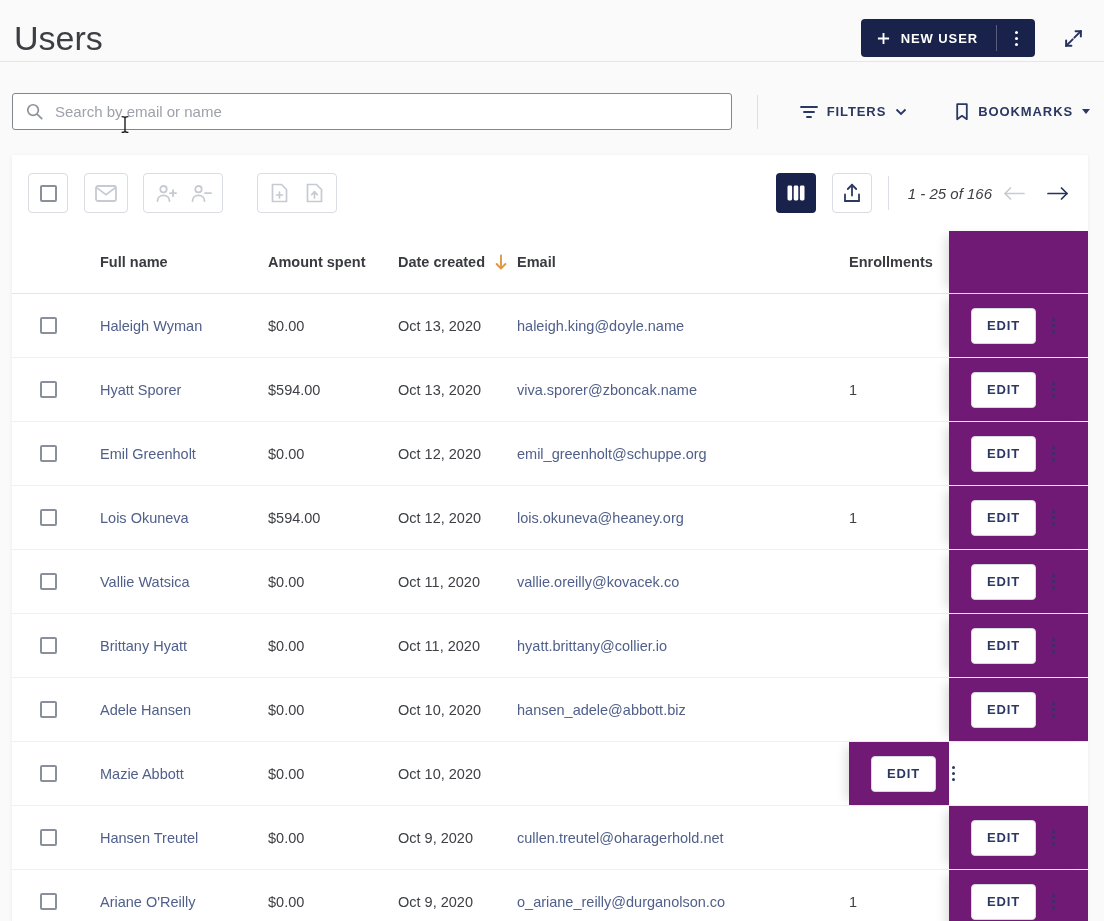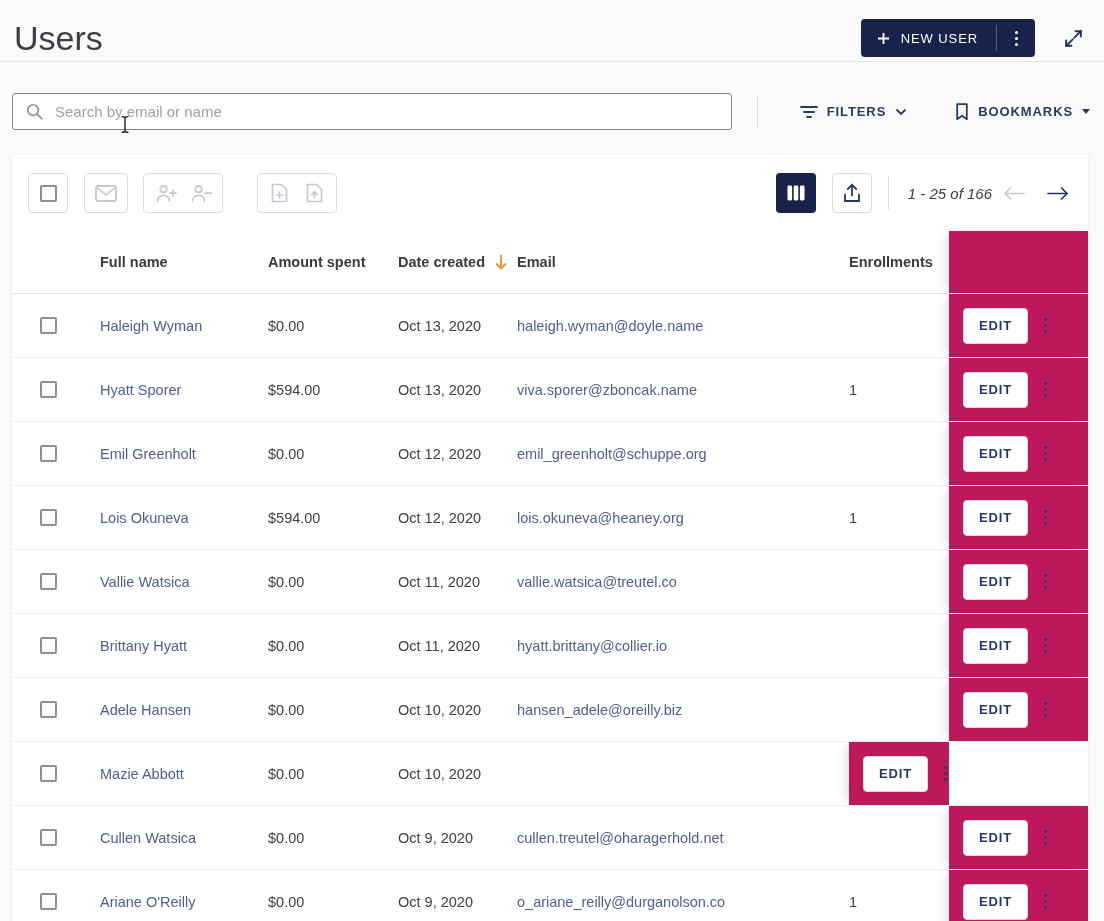--- a/index.html
+++ b/index.html
@@ -20,21 +20,21 @@
     font-family:"Liberation Sans", sans-serif;font-size:14.5px;
   }
   
   .topbar{display:flex;align-items:center;justify-content:space-between;
     height:62px;padding:15px 18px 0 14px;border-bottom:1px solid #e6e6e9;}
   .page-title{font-size:34px;font-weight:400;color:#3d3e43;margin:0;}
   .topbar-right{display:flex;align-items:center;gap:26px;}
   .new-user-btn{display:flex;align-items:stretch;background:var(--navy);
     border-radius:4px;height:38px;color:#fff;cursor:pointer;overflow:hidden;}
   .nu-main{display:flex;align-items:center;gap:11px;padding:0 18px 0 16px;
-    font-size:13px;font-weight:normal;letter-spacing:0.9px;}
+    font-size:13px;font-weight:bold;letter-spacing:0.9px;}
   .nu-divider{width:1px;background:rgba(255,255,255,0.28);margin:6px 0;}
   .nu-kebab{width:38px;display:flex;flex-direction:column;align-items:center;justify-content:center;gap:3px;cursor:pointer;}
   .dot-w{width:3px;height:3px;border-radius:50%;background:#fff;}
   .expand-btn{background:none;border:none;padding:2px;cursor:pointer;display:flex;}
   
   .search-row{display:flex;align-items:center;padding:31px 12px 0 12px;}
   .search-box{position:relative;width:796px;height:37px;}
   .search-box input{width:100%;height:100%;border:1px solid #81868f;border-radius:3px;
     padding:0 12px 0 42px;font-size:15px;color:var(--ink);background:#fff;font-family:inherit;outline:none;}
   .search-box input::placeholder{color:#9da1aa;}
@@ -70,22 +70,22 @@
   .pgbtn{border:none;background:none;padding:3px;cursor:pointer;display:flex;}
   .pg-prev{margin-right:16px;}
   
   .thead,.trow{display:grid;grid-template-columns:88px 168px 130px 119px 332px 100px 1fr;align-items:center;}
   .thead{height:63px;border-bottom:1px solid #e3e5e9;font-weight:bold;font-size:14.5px;color:#3a3b40;}
   .trow{height:64px;border-bottom:1px solid var(--row-line);}
   .cell-cb{padding-left:28px;display:flex;align-items:center;}
   .hcell{display:flex;align-items:center;gap:10px;}
   .link{color:var(--link);text-decoration:none;cursor:pointer;}
   .plain{color:var(--ink);}
-  .action-cell{height:100%;display:flex;align-items:center;gap:10px;padding-left:14px;
-    background:#be185d;box-shadow:-8px 0 10px -5px rgba(0,0,0,0.14);}
+  .action-cell{height:100%;display:flex;align-items:center;gap:10px;padding-left:22px;
+    background:#701a75;box-shadow:-8px 0 10px -5px rgba(0,0,0,0.14);}
   .edit-btn{height:36px;padding:0 15px;background:#fff;border:1px solid #d4d8e0;border-radius:4px;
     color:var(--navy-text);font-size:13px;font-weight:bold;letter-spacing:0.9px;
     font-family:inherit;cursor:pointer;}
   .row-kebab{display:flex;flex-direction:column;align-items:center;gap:3px;padding:8px 6px;cursor:pointer;background:none;border:none;}
   .dot-n{width:3px;height:3px;border-radius:50%;background:var(--navy-text);}
 </style>
 </head>
 <body>
 
 <div class="app">
@@ -263,21 +263,21 @@
   <div class="trow">
     <div class="cell-cb">
       <span class="checkbox"></span>
     </div>
     <div>
       <a class="link">Haleigh Wyman</a>
     </div>
     <div class="plain">$0.00</div>
     <div class="plain">Oct 13, 2020</div>
     <div>
-      <a class="link">haleigh.wyman@doyle.name</a>
+      <a class="link">haleigh.king@doyle.name</a>
     </div>
     <div class="plain"></div>
     <div class="action-cell">
       <button class="edit-btn">EDIT</button>
       <button class="row-kebab">
         <i class="dot-n"></i>
               <i class="dot-n"></i>
               <i class="dot-n"></i>
       </button>
     </div>
@@ -355,21 +355,21 @@
   <div class="trow">
     <div class="cell-cb">
       <span class="checkbox"></span>
     </div>
     <div>
       <a class="link">Vallie Watsica</a>
     </div>
     <div class="plain">$0.00</div>
     <div class="plain">Oct 11, 2020</div>
     <div>
-      <a class="link">vallie.watsica@treutel.co</a>
+      <a class="link">vallie.oreilly@kovacek.co</a>
     </div>
     <div class="plain"></div>
     <div class="action-cell">
       <button class="edit-btn">EDIT</button>
       <button class="row-kebab">
         <i class="dot-n"></i>
               <i class="dot-n"></i>
               <i class="dot-n"></i>
       </button>
     </div>
@@ -401,21 +401,21 @@
   <div class="trow">
     <div class="cell-cb">
       <span class="checkbox"></span>
     </div>
     <div>
       <a class="link">Adele Hansen</a>
     </div>
     <div class="plain">$0.00</div>
     <div class="plain">Oct 10, 2020</div>
     <div>
-      <a class="link">hansen_adele@oreilly.biz</a>
+      <a class="link">hansen_adele@abbott.biz</a>
     </div>
     <div class="plain"></div>
     <div class="action-cell">
       <button class="edit-btn">EDIT</button>
       <button class="row-kebab">
         <i class="dot-n"></i>
               <i class="dot-n"></i>
               <i class="dot-n"></i>
       </button>
     </div>
@@ -439,21 +439,21 @@
               <i class="dot-n"></i>
       </button>
     </div>
   </div>
 
   <div class="trow">
     <div class="cell-cb">
       <span class="checkbox"></span>
     </div>
     <div>
-      <a class="link">Cullen Watsica</a>
+      <a class="link">Hansen Treutel</a>
     </div>
     <div class="plain">$0.00</div>
     <div class="plain">Oct 9, 2020</div>
     <div>
       <a class="link">cullen.treutel@oharagerhold.net</a>
     </div>
     <div class="plain"></div>
     <div class="action-cell">
       <button class="edit-btn">EDIT</button>
       <button class="row-kebab">

